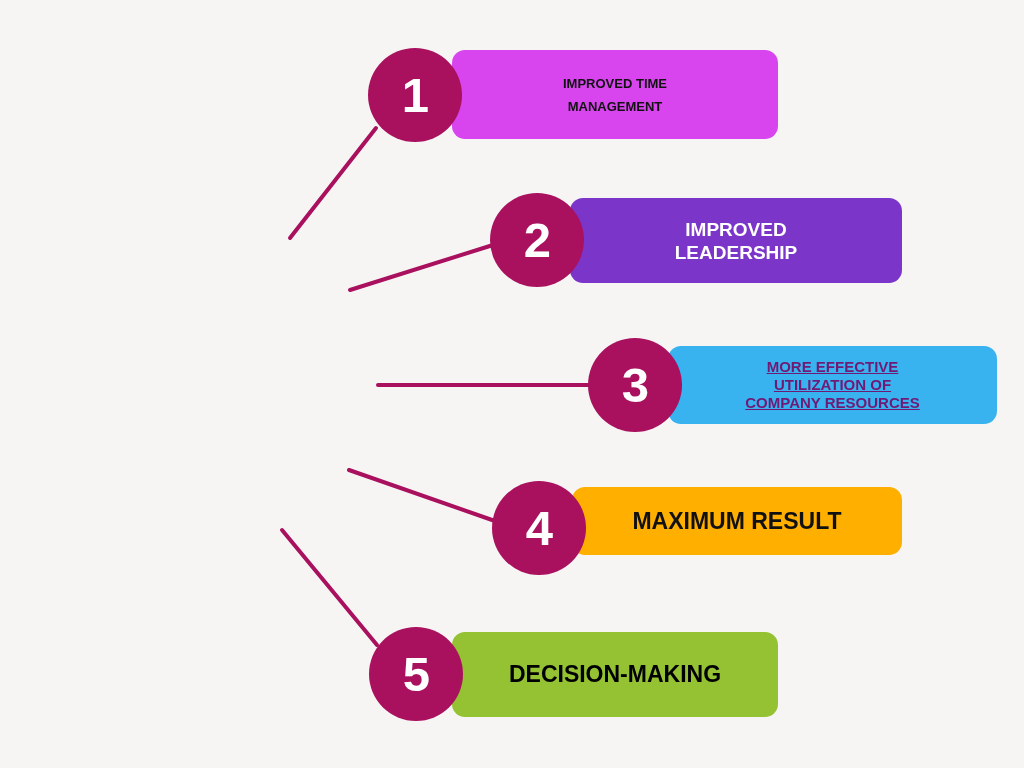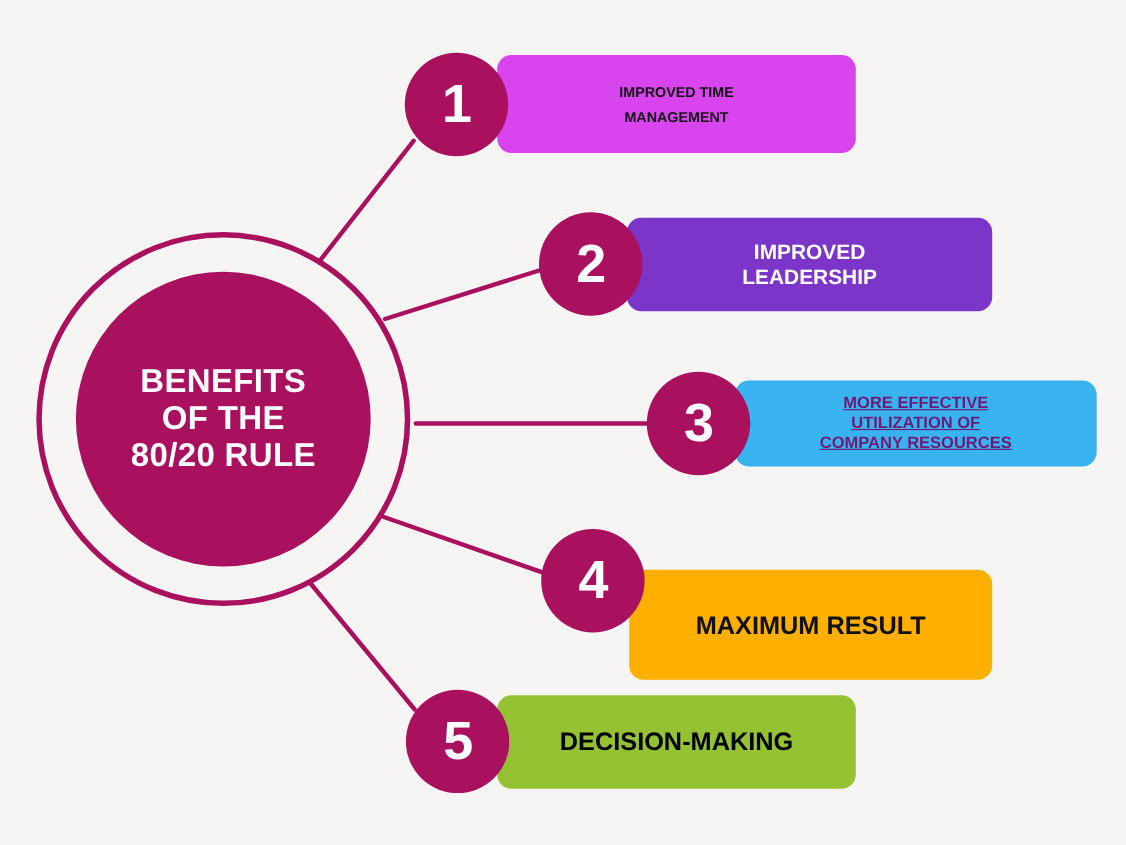--- a/index.html
+++ b/index.html
@@ -116,28 +116,20 @@
 <div id="infographic">
 
   <svg id="connectors" viewBox="0 0 1024 768" width="1024" height="768" aria-hidden="true">
       <line x1="290" y1="238" x2="376" y2="128" stroke="#a9105e" stroke-width="4" stroke-linecap="round"></line>
       <line x1="350" y1="290" x2="493" y2="245" stroke="#a9105e" stroke-width="4" stroke-linecap="round"></line>
       <line x1="378" y1="385" x2="592" y2="385" stroke="#a9105e" stroke-width="4" stroke-linecap="round"></line>
       <line x1="349" y1="470" x2="495" y2="521" stroke="#a9105e" stroke-width="4" stroke-linecap="round"></line>
       <line x1="282" y1="530" x2="377" y2="645" stroke="#a9105e" stroke-width="4" stroke-linecap="round"></line>
     </svg>
 
-  <div class="hub">
-    <div class="hub-ring"></div>
-    <div class="hub-disc">
-      <div class="hub-title">BENEFITS
-OF THE
-80/20 RULE</div>
-    </div>
-  </div>
 
   <div id="rows">
       <div class="row">
         <div class="bar" style="left: 452px; top: 50px; width: 326px; height: 89px; background: rgb(216, 69, 238);">
           <div class="bar-label" style="font-size: 13px; line-height: 23px; color: rgb(17, 17, 17);">IMPROVED TIME
 MANAGEMENT</div>
         </div>
         <div class="badge" style="left: 368px; top: 48px; width: 94px; height: 94px;">
           <span class="badge-num">1</span>
         </div>
@@ -155,21 +147,21 @@
         <div class="bar" style="left: 668px; top: 346px; width: 329px; height: 78px; background: rgb(56, 179, 240);">
           <div class="bar-label" style="font-size: 15px; line-height: 18px; color: #701a75; text-decoration: underline;">MORE EFFECTIVE
 UTILIZATION OF
 COMPANY RESOURCES</div>
         </div>
         <div class="badge" style="left: 588px; top: 338px; width: 94px; height: 94px;">
           <span class="badge-num">3</span>
         </div>
       </div>
       <div class="row">
-        <div class="bar" style="left: 572px; top: 487px; width: 330px; height: 100px; background: rgb(255, 175, 0); margin-top: 31px;">
+        <div class="bar" style="left: 572px; top: 487px; width: 330px; height: 68px; background: rgb(255, 175, 0);">
           <div class="bar-label" style="font-size: 23px; line-height: 27px; color: rgb(17, 17, 17);">MAXIMUM RESULT</div>
         </div>
         <div class="badge" style="left: 492px; top: 481px; width: 94px; height: 94px;">
           <span class="badge-num">4</span>
         </div>
       </div>
       <div class="row">
         <div class="bar" style="left: 452px; top: 632px; width: 326px; height: 85px; background: rgb(148, 194, 50);">
           <div class="bar-label" style="font-size: 23px; line-height: 27px; color: #000000;">DECISION-MAKING</div>
         </div>

